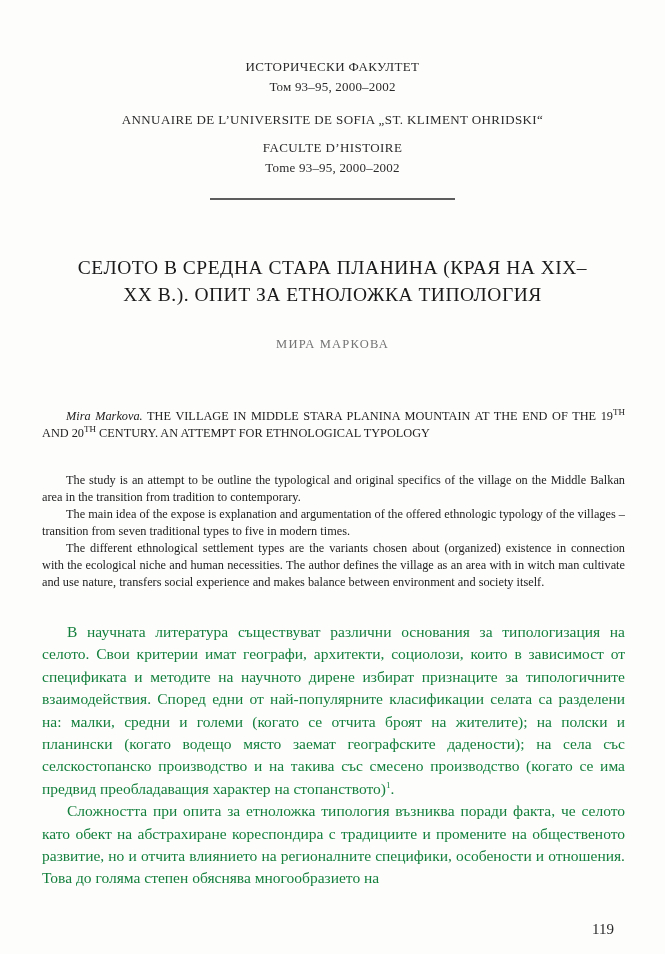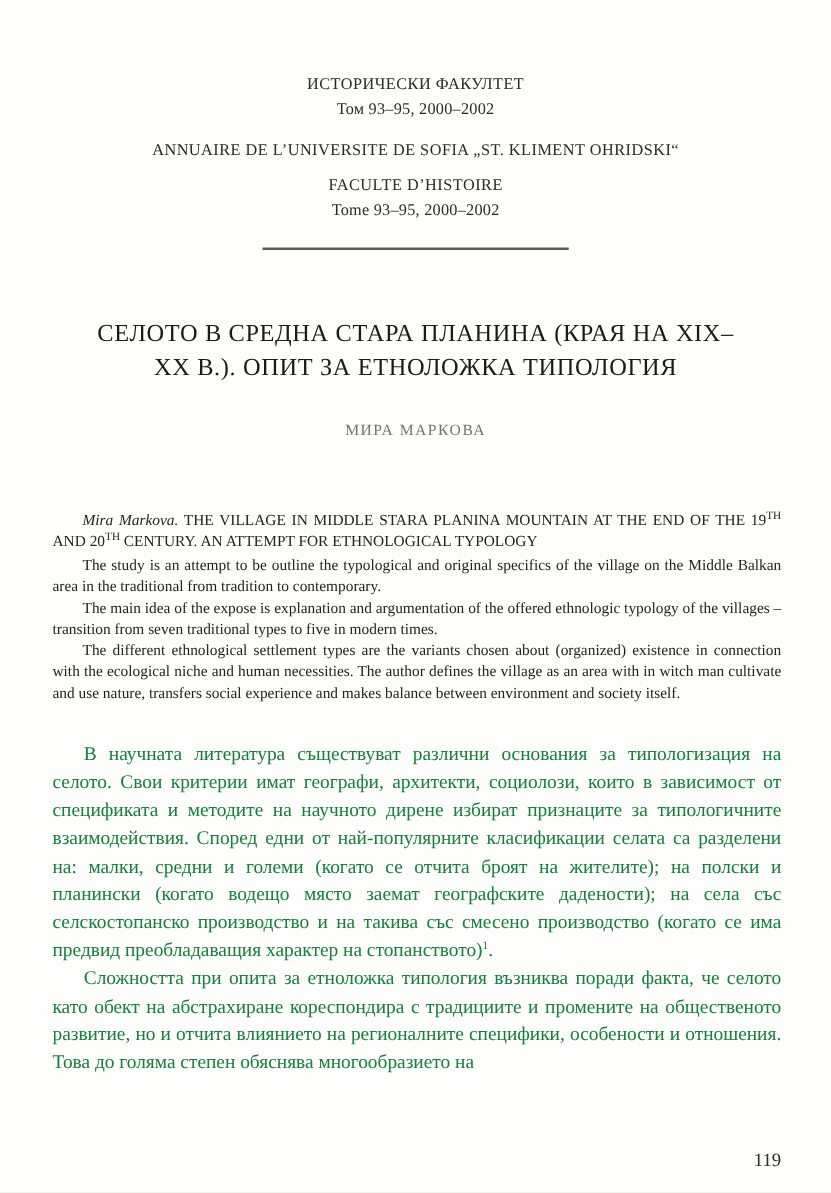--- a/index.html
+++ b/index.html
@@ -44,35 +44,35 @@
     letter-spacing: 1.2px;
     color: #737373;
   }
   .abstract {
     margin: 56px 40px 0 42px;
     font-size: 12.3px;
     line-height: 17px;
     text-align: justify;
     color: #222;
   }
-  .abstract-heading { text-indent: 24px; margin-bottom: 2px; }
+  .abstract-heading { text-indent: 24px; margin-bottom: 30px; }
   .abstract-heading .it { font-style: italic; }
   .abstract p { text-indent: 24px; }
   sup.fn { font-size: 9px; vertical-align: super; line-height: 0; }
   .body-text {
     margin: 30px 40px 0 42px;
     font-size: 15.5px;
     line-height: 22.4px;
     text-align: justify;
     color: #15803d;
   }
   .body-text p { text-indent: 25px; }
   .page-number {
     position: absolute;
-    right: 40px;
+    right: 51px;
     bottom: 16px;
     font-size: 15px;
     color: #2a2a2a;
   }
 </style>
 </head>
 <body>
 
 <div class="page">
 
@@ -87,21 +87,21 @@
   <hr class="divider">
 
   <h1 class="article-title">СЕЛОТО В СРЕДНА СТАРА ПЛАНИНА (КРАЯ НА XIX–XX В.). ОПИТ ЗА ЕТНОЛОЖКА ТИПОЛОГИЯ</h1>
 
   <div class="article-author">МИРА МАРКОВА</div>
 
   <div class="abstract">
     <div class="abstract-heading">
       <span class="it">Mira Markova.</span><span> THE VILLAGE IN MIDDLE STARA PLANINA MOUNTAIN AT THE END OF THE 19</span><sup class="fn">TH</sup><span> AND 20</span><sup class="fn">TH</sup><span> CENTURY. AN ATTEMPT FOR ETHNOLOGICAL TYPOLOGY</span>
     </div>
-    <p>The study is an attempt to be outline the typological and original specifics of the village on the Middle Balkan area in the traditional from tradition to contemporary.</p>
+    <p>The study is an attempt to be outline the typological and original specifics of the village on the Middle Balkan area in the transition from tradition to contemporary.</p>
     <p>The main idea of the expose is explanation and argumentation of the offered ethnologic typology of the villages – transition from seven traditional types to five in modern times.</p>
     <p>The different ethnological settlement types are the variants chosen about (organized) existence in connection with the ecological niche and human necessities. The author defines the village as an area with in witch man cultivate and use nature, transfers social experience and makes balance between environment and society itself.</p>
   </div>
 
   <div class="body-text">
     <p><span>В научната литература съществуват различни основания за типологизация на селото. Свои критерии имат географи, архитекти, социолози, които в зависимост от спецификата и методите на научното дирене избират признаците за типологичните взаимодействия. Според едни от най-популярните класификации селата са разделени на: малки, средни и големи (когато се отчита броят на жителите); на полски и планински (когато водещо място заемат географските дадености); на села със селскостопанско производство и на такива със смесено производство (когато се има предвид преобладаващия характер на стопанството)</span><sup class="fn">1</sup><span>.</span></p>
     <p>Сложността при опита за етноложка типология възниква поради факта, че селото като обект на абстрахиране кореспондира с традициите и промените на общественото развитие, но и отчита влиянието на регионалните специфики, особености и отношения. Това до голяма степен обяснява многообразието на</p>
   </div>
 
   <div class="page-number">119</div>

